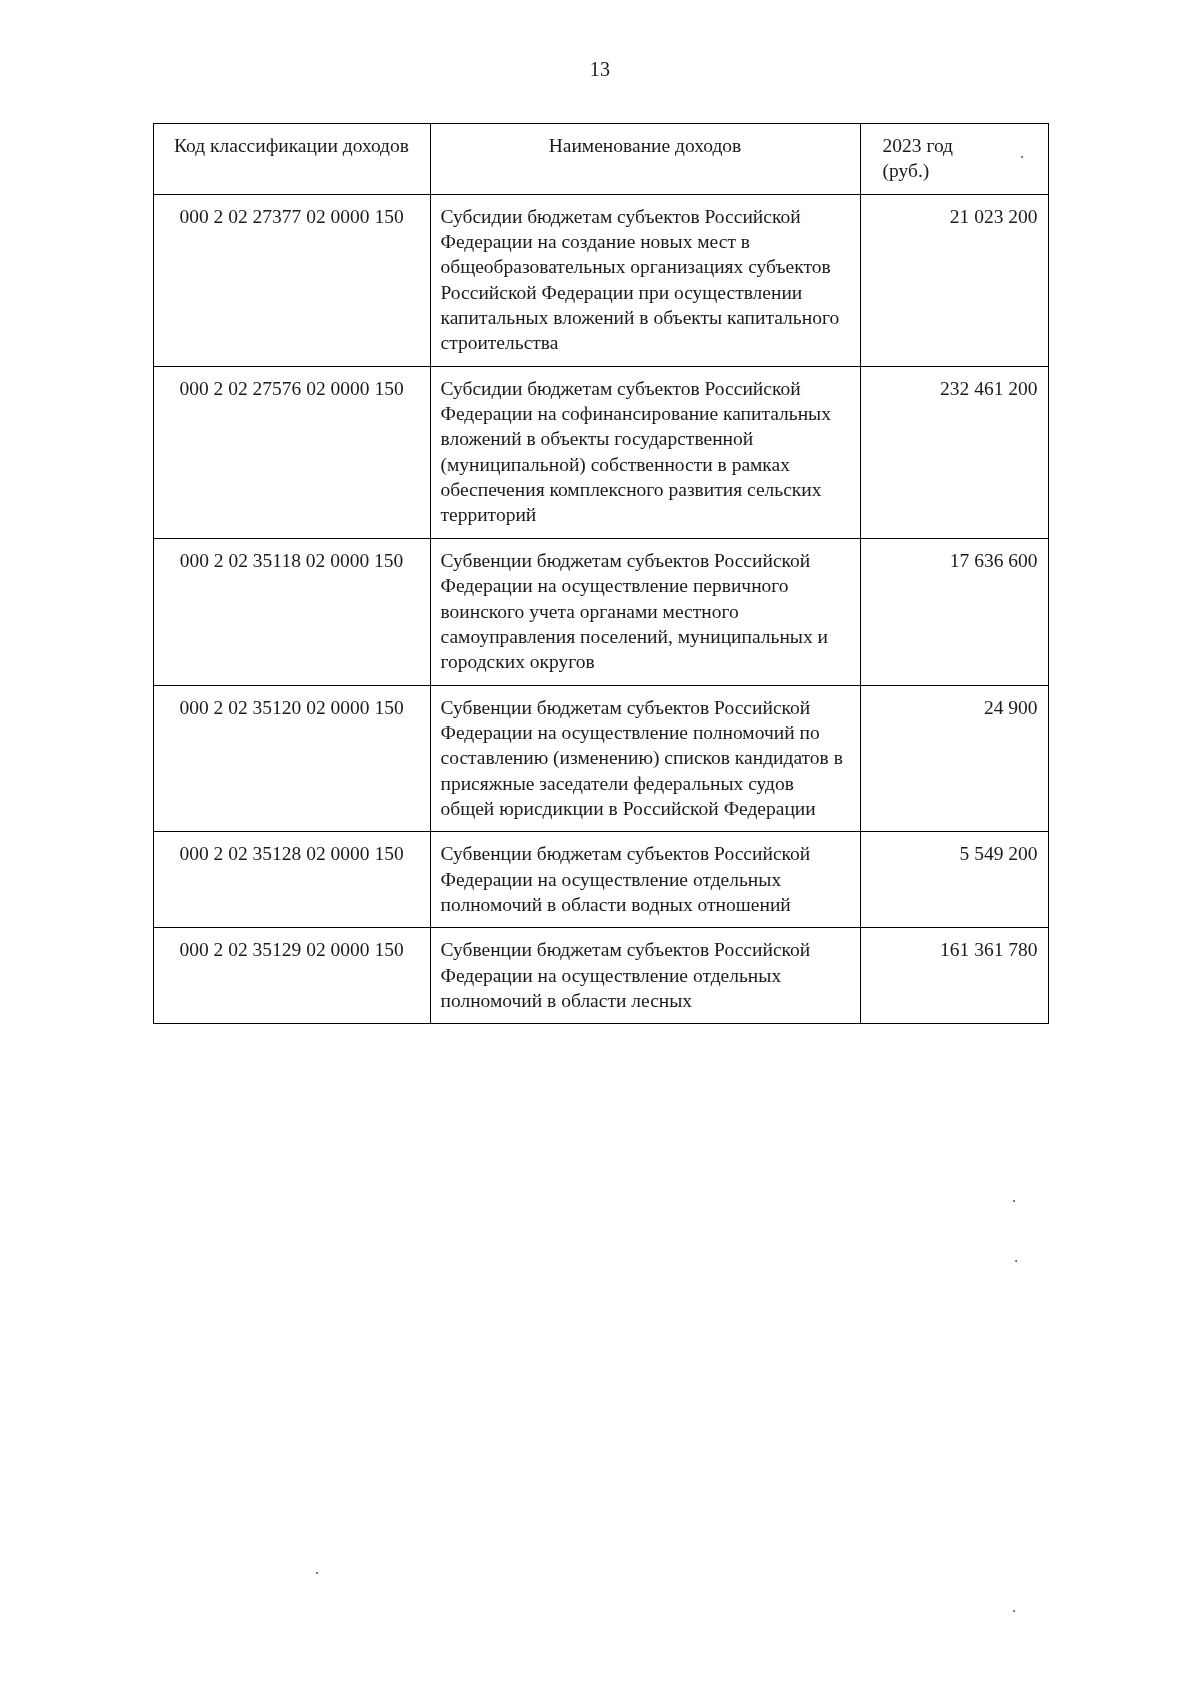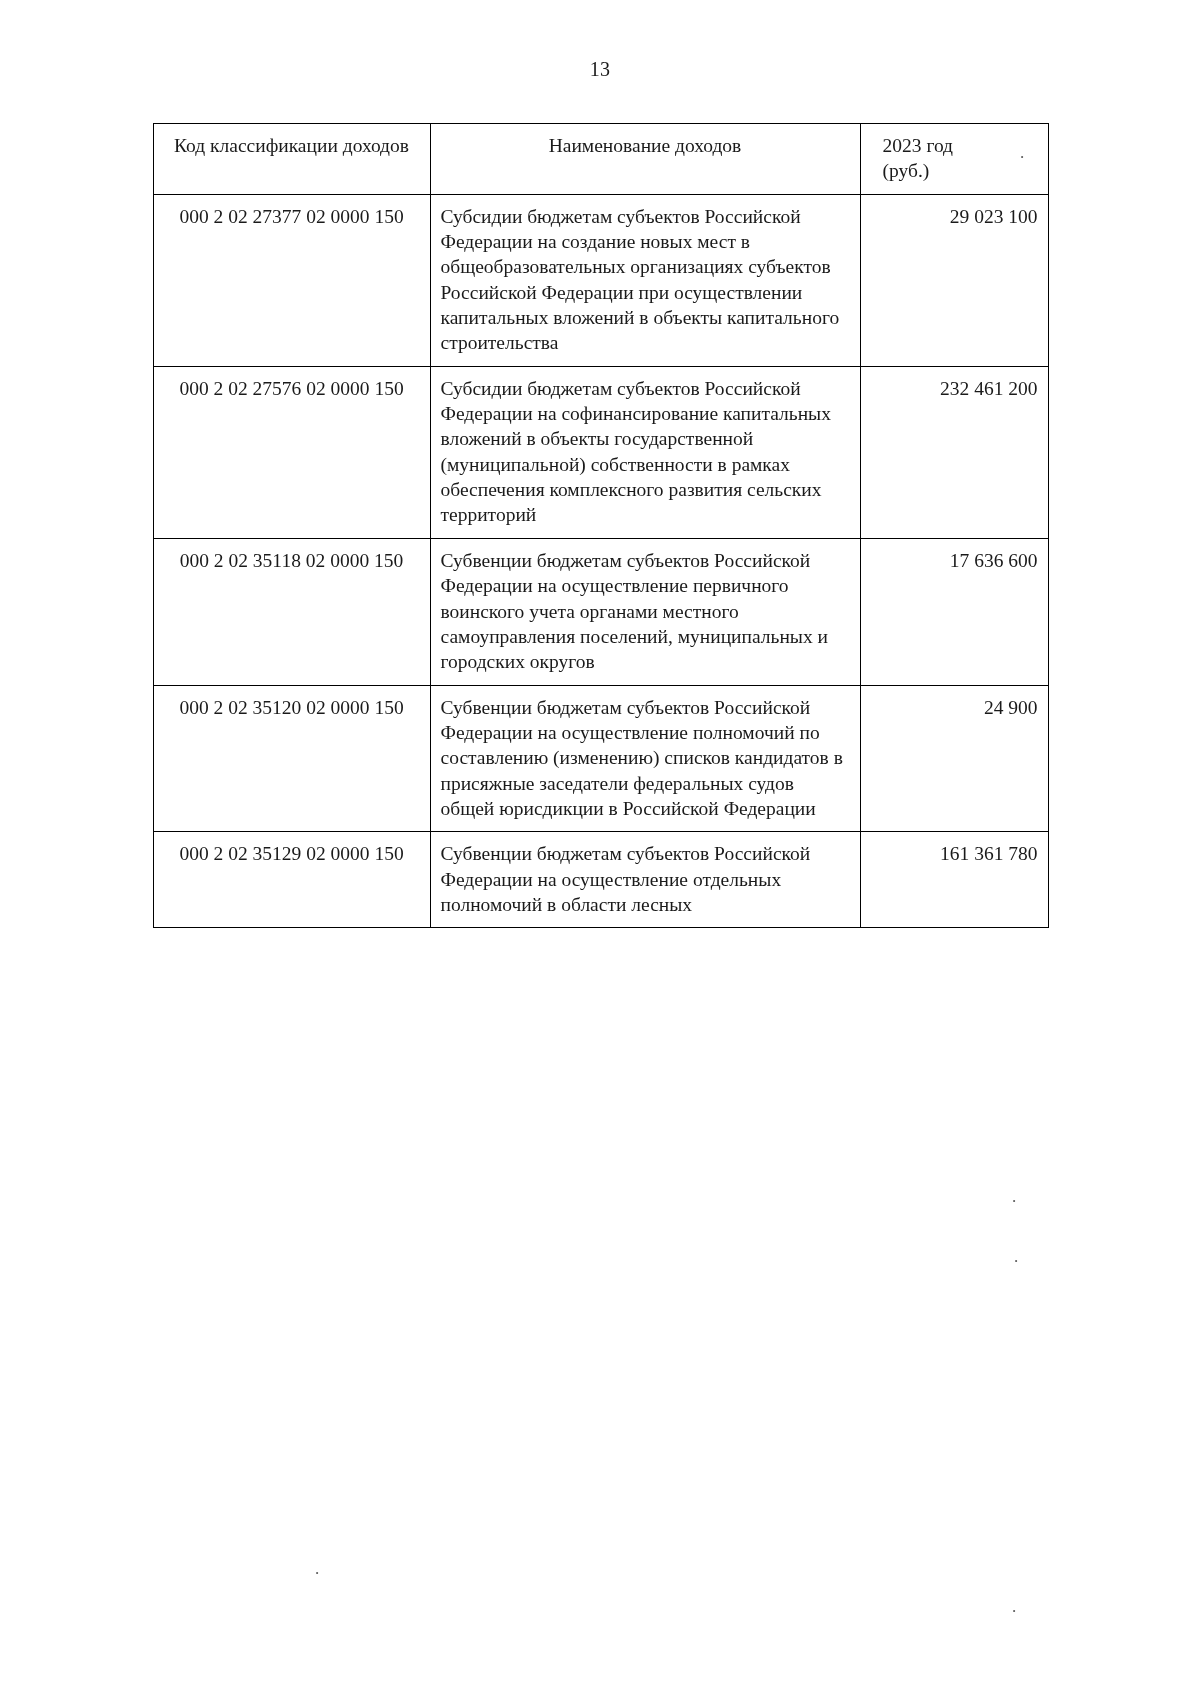--- a/index.html
+++ b/index.html
@@ -112,38 +112,43 @@
         <tr>
           <td class="hdr-code">Код классификации доходов</td>
           <td class="hdr-name">Наименование доходов</td>
           <td class="hdr-value">2023 год<br>(руб.)</td>
         </tr>
       </thead>
       <tbody>
         <tr>
           <td class="code">000 2 02 27377 02 0000 150</td>
           <td class="name">Субсидии бюджетам субъектов Российской Федерации на создание новых мест в общеобразовательных организациях субъектов Российской Федерации при осуществлении капитальных вложений в объекты капитального строительства</td>
-          <td class="value">29 023 100</td>
+          <td class="value">21 023 200</td>
         </tr>
         <tr>
           <td class="code">000 2 02 27576 02 0000 150</td>
           <td class="name">Субсидии бюджетам субъектов Российской Федерации на софинансирование капитальных вложений в объекты государственной (муниципальной) собственности в рамках обеспечения комплексного развития сельских территорий</td>
           <td class="value">232 461 200</td>
         </tr>
         <tr>
           <td class="code">000 2 02 35118 02 0000 150</td>
           <td class="name">Субвенции бюджетам субъектов Российской Федерации на осуществление первичного воинского учета органами местного самоуправления поселений, муниципальных и городских округов</td>
           <td class="value">17 636 600</td>
         </tr>
         <tr>
           <td class="code">000 2 02 35120 02 0000 150</td>
           <td class="name">Субвенции бюджетам субъектов Российской Федерации на осуществление полномочий по составлению (изменению) списков кандидатов в присяжные заседатели федеральных судов общей юрисдикции в Российской Федерации</td>
           <td class="value">24 900</td>
         </tr>
         <tr>
+          <td class="code">000 2 02 35128 02 0000 150</td>
+          <td class="name">Субвенции бюджетам субъектов Российской Федерации на осуществление отдельных полномочий в области водных отношений</td>
+          <td class="value">5 549 200</td>
+        </tr>
+        <tr>
           <td class="code">000 2 02 35129 02 0000 150</td>
           <td class="name">Субвенции бюджетам субъектов Российской Федерации на осуществление отдельных полномочий в области лесных</td>
           <td class="value">161 361 780</td>
         </tr>
       </tbody>
     </table>
   </div>
 
 </div>
 

